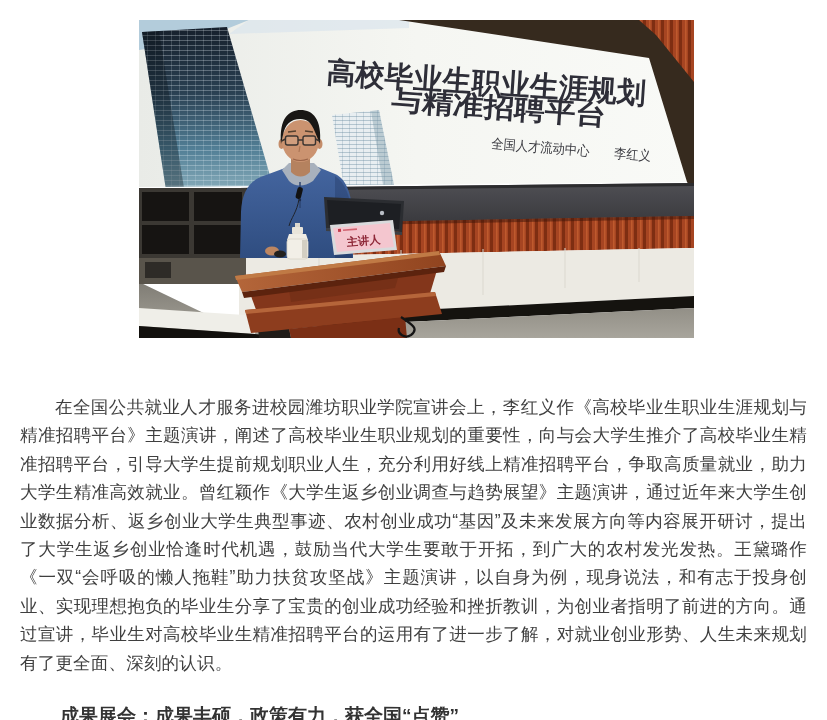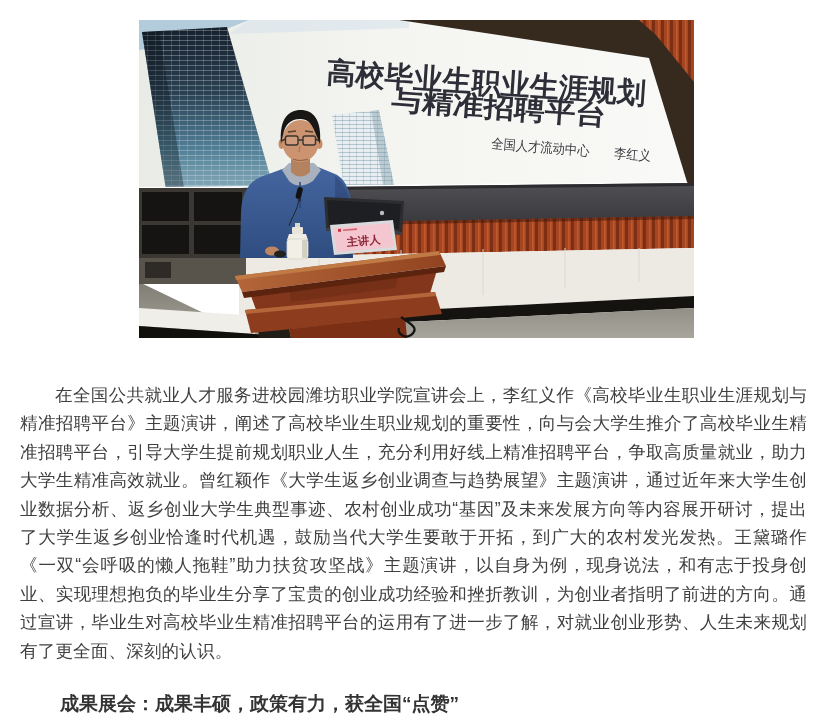--- a/index.html
+++ b/index.html
@@ -12,21 +12,21 @@
     font-family:"Liberation Sans","DejaVu Sans",sans-serif;
   }
   .photo{
     margin:20px 0 0 139px;
     width:555px;height:318px;
     display:block;
     line-height:0;
   }
   .photo svg{display:block;}
   .body-text{
-    margin:43px 20px 0 20px;
+    margin:55px 20px 0 20px;
     font-size:17.5px;
     line-height:28.4px;
     color:#3f3f3f;
     text-align:justify;
     text-indent:2em;
     letter-spacing:0.2px;
   }
   .heading{
     margin:27px 20px 0 60px;
     font-size:19px;

